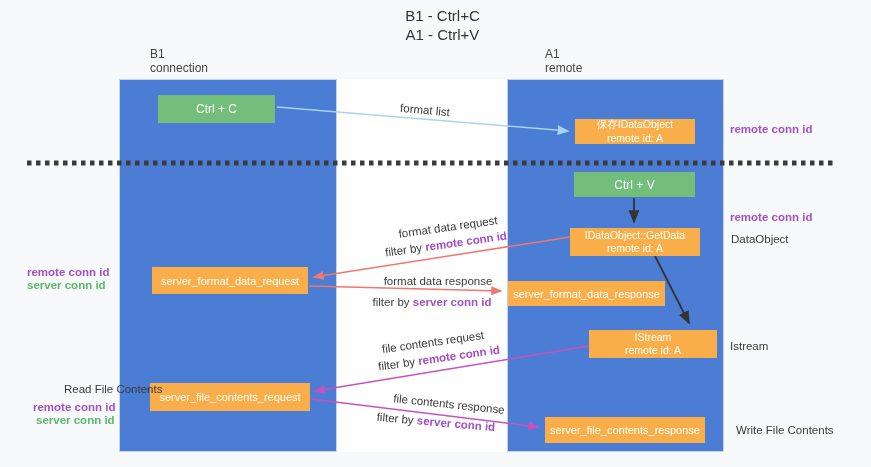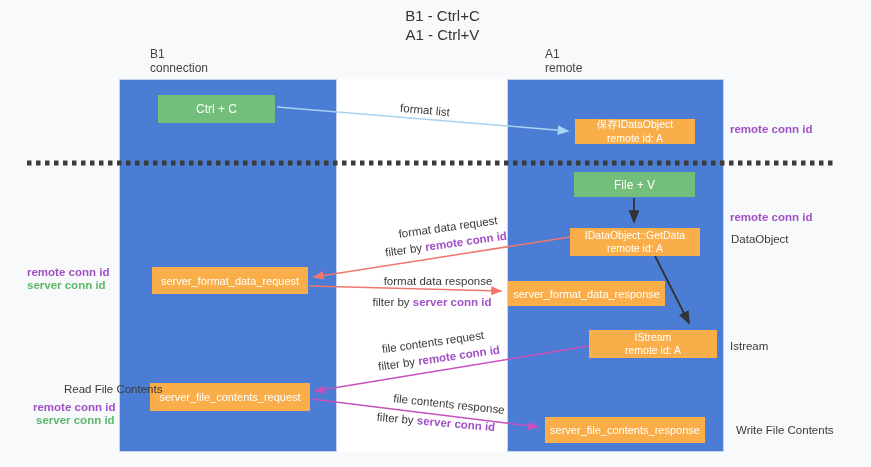--- a/index.html
+++ b/index.html
@@ -91,21 +91,21 @@
     <line x1="311" y1="399" x2="538" y2="427" stroke="#c851be" stroke-width="1.5" marker-end="url(#m-magenta)"></line>
   </svg>
 
   <div class="box green" style="left:158px;top:95px;width:117px;height:28px;">Ctrl + C</div>
 
   <div class="box orange two" style="left:575px;top:119px;width:120px;height:25px;">
     <div>保存IDataObject</div>
     <div>remote id: A</div>
   </div>
 
-  <div class="box green" style="left:574px;top:172px;width:121px;height:25px;">File + V</div>
+  <div class="box green" style="left:574px;top:172px;width:121px;height:25px;">Ctrl + V</div>
 
   <div class="box orange two" style="left:570px;top:228px;width:130px;height:28px;">
     <div>IDataObject::GetData</div>
     <div>remote id: A</div>
   </div>
 
   <div class="box orange" style="left:152px;top:267px;width:156px;height:27px;">server_format_data_request</div>
 
   <div class="box orange" style="left:508px;top:281px;width:157px;height:25px;text-align:right;">server_format_data_response</div>
 

